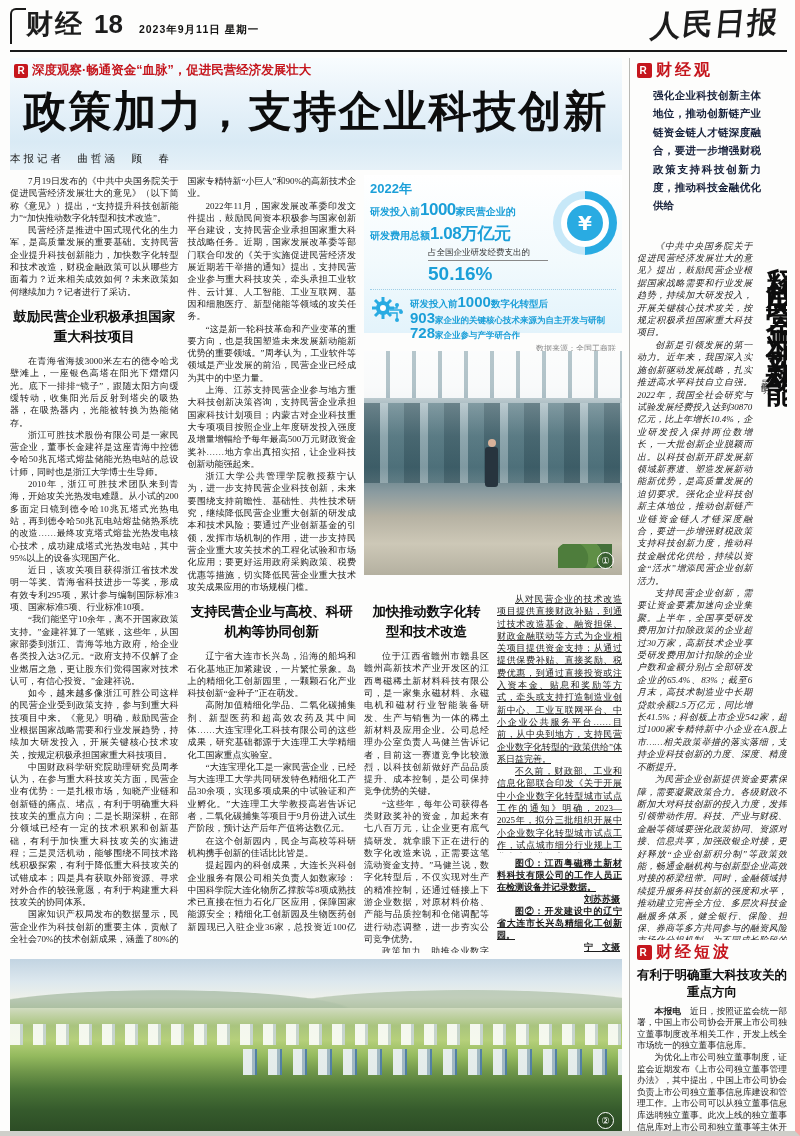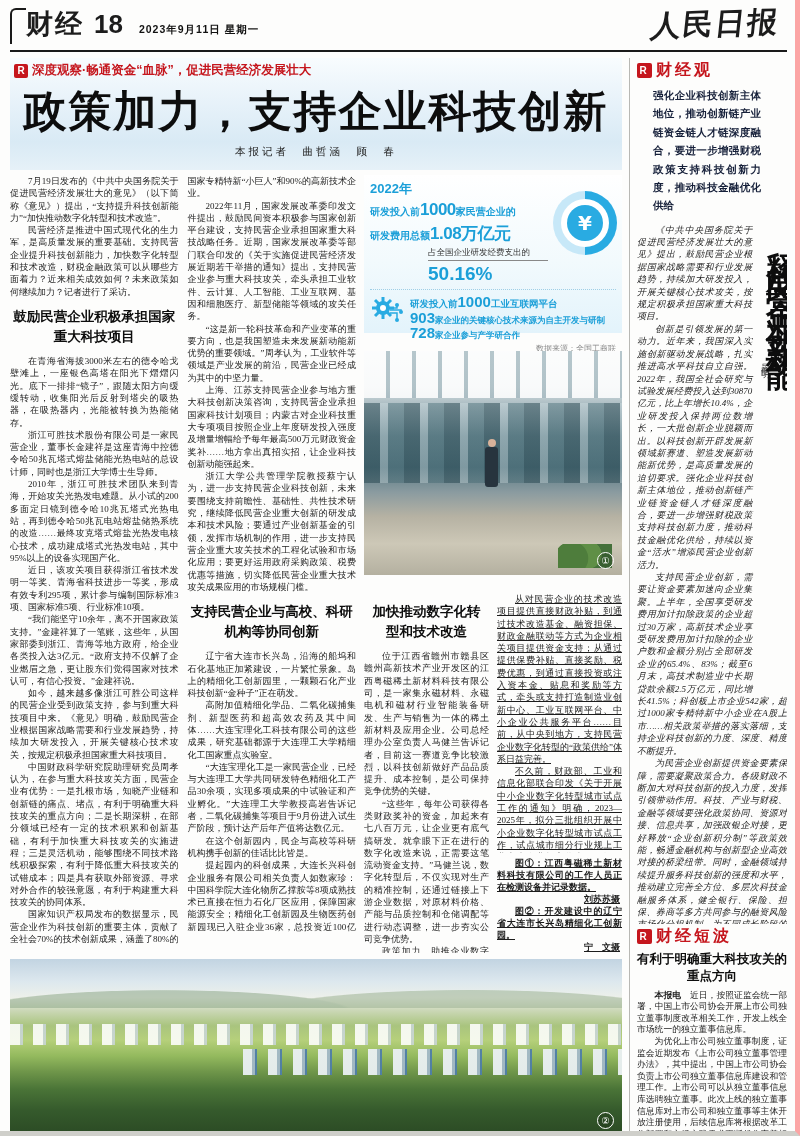--- a/index.html
+++ b/index.html
@@ -23,21 +23,21 @@
   .vdiv{width:1px;background:#b8b8b4;flex:none;}
   .sidebar{flex:1;min-width:0;}
   
   .art-head{position:relative;height:112px;background:linear-gradient(180deg,#f8fcfe 0%,#e9f3fa 35%,#d9eaf5 75%,#e6f1f8 100%);}
   .kicker{position:absolute;left:4px;top:4px;display:flex;align-items:center;gap:4px;
           font-family:"Liberation Sans",sans-serif;font-weight:700;font-size:12.5px;color:#c5161d;}
   .klogo{display:inline-block;width:14px;height:14px;background:#c5161d;color:#fff;border-radius:2px;
          font:700 10px/14px "Liberation Sans",sans-serif;text-align:center;flex:none;}
   .headline{margin:0;padding-top:30px;text-align:center;font-family:"Liberation Sans",sans-serif;
             font-weight:900;font-size:43px;letter-spacing:2px;color:#0d0d0d;line-height:1.1;}
-  .byline{text-align:center;font-size:10.5px;letter-spacing:3px;margin-top:10px;color:#222;}
+  .byline{font-size:10.5px;letter-spacing:3px;margin-top:17px;color:#222;}
   
   .cols{display:flex;gap:8px;margin-top:5px;height:778px;}
   .flow{width:346px;flex:none;height:778px;column-count:2;column-gap:9px;column-fill:auto;overflow:hidden;
         font-size:9px;line-height:12.3px;text-align:justify;}
   .flow p,.txtcol p{margin:0;text-indent:2em;}
   h3.sub{font-family:"Liberation Sans",sans-serif;font-weight:700;font-size:13.5px;line-height:1.45;
          text-align:center;text-indent:0;margin:9px 3px;break-inside:avoid;color:#0d0d0d;}
   .rightcol{width:258px;flex:none;display:flex;flex-direction:column;gap:18px;}
   .bottomcols{flex:1;display:flex;gap:8px;overflow:hidden;}
   .txtcol{width:125px;flex:none;overflow:hidden;font-size:9px;line-height:12.3px;text-align:justify;}
@@ -89,21 +89,21 @@
      background:radial-gradient(55% 140% at 25% 115%,#8fa98a 0 55%,transparent 57%),
                 radial-gradient(60% 150% at 75% 120%,#9db394 0 55%,transparent 57%);}
   .bstrip{position:absolute;top:37%;left:0;right:0;height:12%;opacity:.92;
      background:repeating-linear-gradient(90deg,rgba(255,255,255,.95) 0 10px,rgba(203,214,221,.9) 10px 13px,rgba(255,255,255,0) 13px 23px);}
   .bstrip2{position:absolute;top:51%;left:38%;right:0;height:15%;opacity:.95;
      background:repeating-linear-gradient(90deg,#eaf0f3 0 9px,#a3b9c8 9px 12px,#4f7ea8 12px 14px,rgba(0,0,0,0) 14px 25px);}
   
   .sec-head{display:flex;align-items:center;gap:4px;font-family:"Liberation Sans",sans-serif;
             font-weight:900;font-size:16px;color:#c5161d;letter-spacing:3px;margin:2px 0 4px;}
   .sec-head .klogo{width:15px;height:15px;line-height:15px;}
-  .sb-intro{font-weight:700;font-size:10.5px;line-height:1.75;margin:6px 26px 8px 16px;text-align:justify;color:#16203a;}
+  .sb-intro{font-weight:700;font-size:10.5px;line-height:1.75;margin:6px 26px 24px 16px;text-align:justify;color:#16203a;}
   .sb-body{height:700px;overflow:hidden;font-size:9px;line-height:12.4px;text-align:justify;font-style:italic;color:#222;}
   .sb-body p{margin:0;text-indent:2em;}
   .vt-wrap{float:right;height:452px;margin:4px 0 8px 7px;display:flex;font-style:normal;}
   .vt-author{writing-mode:vertical-rl;font-size:9px;letter-spacing:3px;color:#333;padding-top:128px;margin-right:3px;}
   .vtitle{writing-mode:vertical-rl;font-family:"Liberation Serif",serif;font-weight:900;font-size:30px;
           letter-spacing:12px;color:#0d0d0d;}
   .sw-title{font-family:"Liberation Sans",sans-serif;font-weight:700;font-size:12.5px;text-align:center;margin:4px 0 5px;color:#0d0d0d;}
   .sw-body{height:168px;overflow:hidden;font-size:8.8px;line-height:11.6px;text-align:justify;}
   .sw-body p{margin:0;text-indent:2em;}
   .sw-body .lead{font-weight:700;}
@@ -203,21 +203,21 @@
                   </g>
                   <g stroke="#29abe2" stroke-width="1.5" fill="none">
                     <path d="M20 13 h7 v-3"></path>
                       <path d="M20 15 h11 v2"></path>
                       <path d="M20 18 h7 v7"></path>
                   </g>
                 </svg>
               </span>
               <div class="mlines">
                 <div class="m1">
-                  <span>研发投入前</span><span class="mnum">1000</span><span>工业互联网平台</span>
+                  <span>研发投入前</span><span class="mnum">1000</span><span>数字化转型后</span>
                 </div>
                 <div class="m2">
                   <span class="mnum">903</span><span>家企业的关键核心技术来源为自主开发与研制</span>
                 </div>
                 <div class="m2">
                   <span class="mnum">728</span><span>家企业参与产学研合作</span>
                 </div>
               </div>
             </div>
             <div class="src">数据来源：全国工商联</div>

